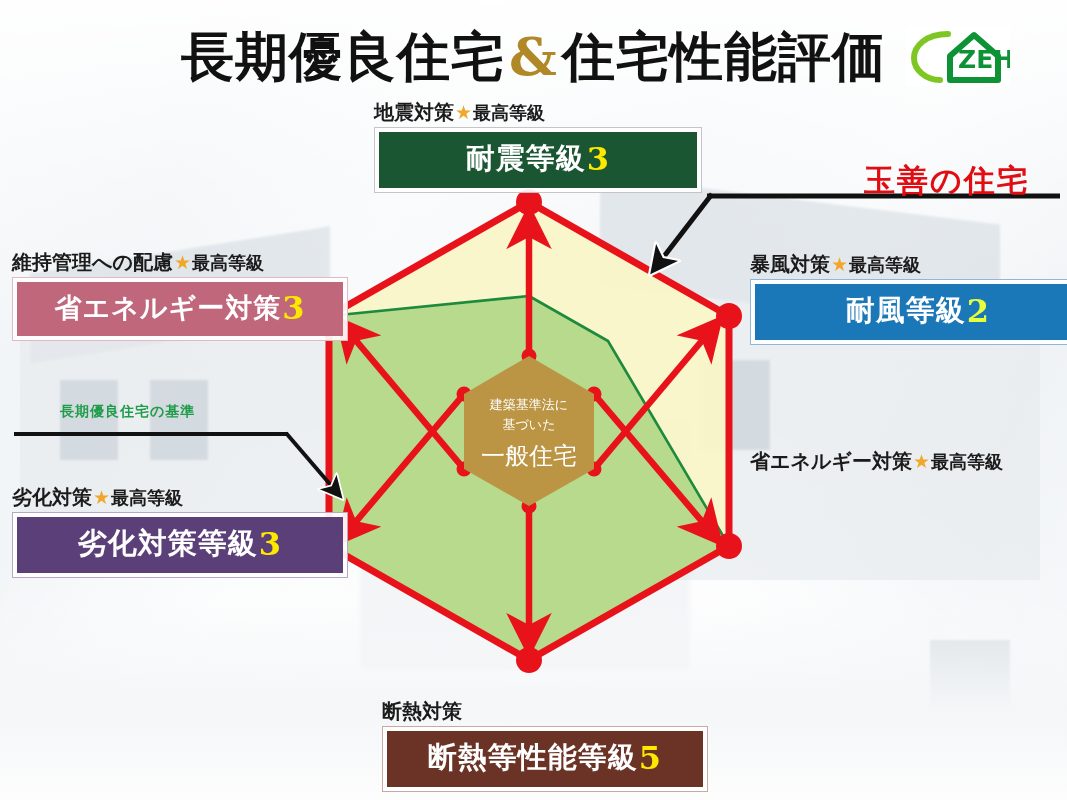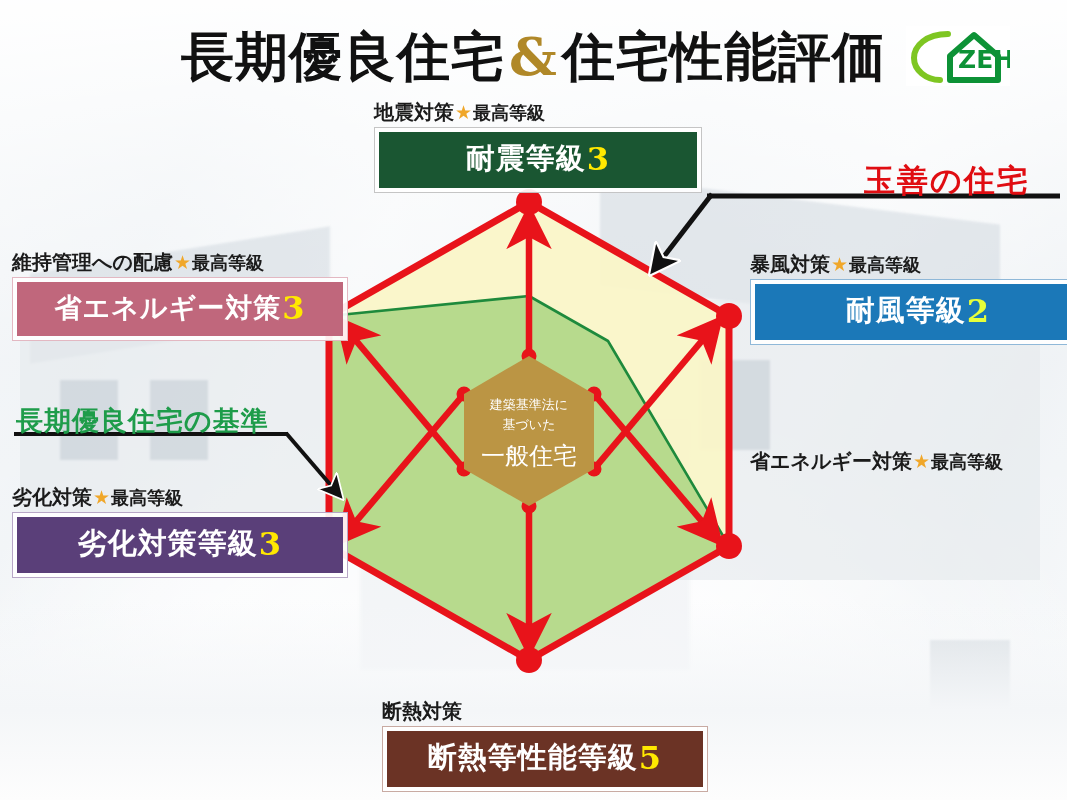--- a/index.html
+++ b/index.html
@@ -56,21 +56,21 @@
     display:flex;align-items:center;justify-content:center;
     color:#ffffff;font-size:29px;font-weight:bold;white-space:nowrap;
     padding:7px 24px 9px;letter-spacing:1px;
   }
   .chip .num{font-size:32px;font-family:"DejaVu Serif",serif;padding-left:1px;}
 
   
   .callout{position:absolute;z-index:9;}
   .callout .ctext{white-space:nowrap;font-weight:bold;}
   #callout-right .ctext{font-size:31px;color:#e00d12;letter-spacing:2px;}
-  #callout-left .ctext{font-size:27px;color:#1e9c4a;letter-spacing:1px;}
+  #callout-left .ctext{font-size:14px;color:#1e9c4a;letter-spacing:1px;margin-left:44px;}
 
   
   .hex-center-small{font-size:13px;fill:#ffffff;}
   .hex-center-big{font-size:24px;fill:#ffffff;}
 </style>
 </head>
 <body>
 
 <div id="bg-photo">
   <div class="roof" style="left:30px;top:250px;width:300px;height:90px;transform:skewY(-9deg);"></div>

